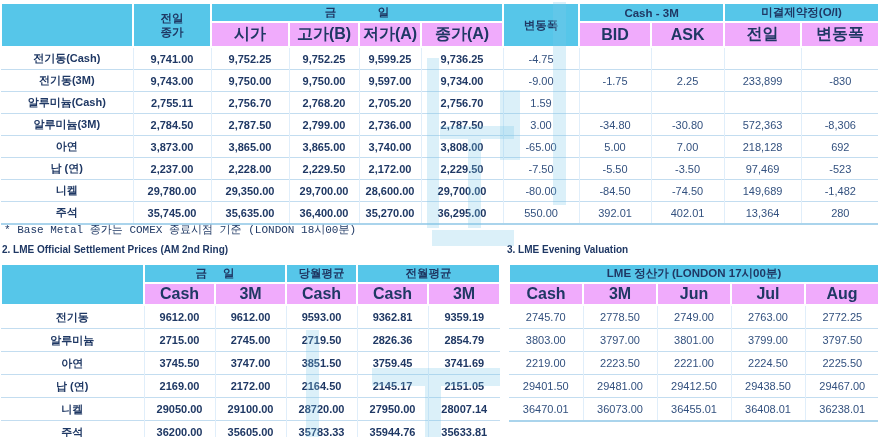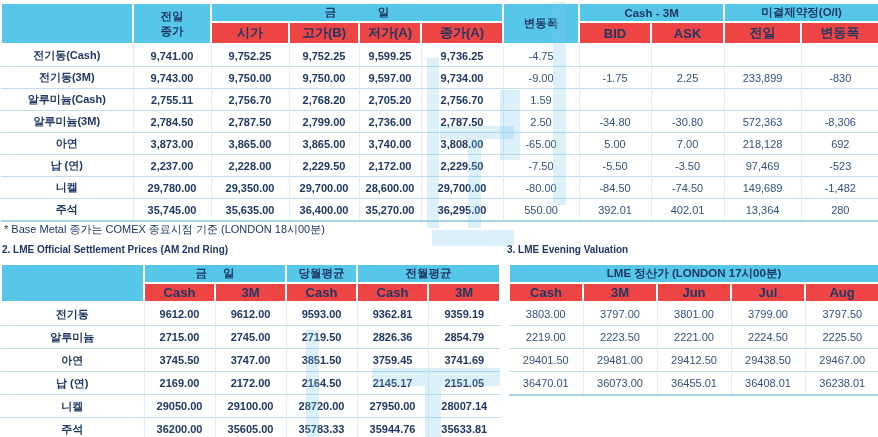--- a/index.html
+++ b/index.html
@@ -6,40 +6,40 @@
   body{
     width:878px;height:437px;position:relative;overflow:hidden;
     background:#ffffff;color:#1f3864;
     font-family:"Liberation Sans","DejaVu Sans",sans-serif;
   }
   table{border-collapse:collapse;table-layout:fixed;}
   th{
     background:#56c6e9;color:#1f3864;font-weight:bold;font-size:11.5px;
     border:2px solid #ffffff;padding:1px 2px;text-align:center;vertical-align:middle;
   }
-  th.sub{background:#ef4444;font-size:13px;}
+  th.sub{background:#f0abfc;font-size:16px;}
   th.twoline{white-space:pre-line;line-height:1.25;}
   th.spread{white-space:pre;}
   td{
     font-size:11px;text-align:center;vertical-align:middle;color:#33517f;
     border-top:1px solid #c3ddf0;border-left:1px solid #e0eefa;padding:0 3px;
     overflow:hidden;white-space:nowrap;
   }
   td:first-child{border-left:none;}
   td.b{font-weight:bold;color:#1f3864;}
   #t1{position:absolute;left:0;top:2px;width:878px;}
   #t1 th{height:14px;}
   #t1 tbody td{height:21px;}
   #t1 tbody tr:last-child td{border-bottom:2px solid #aad4ec;}
   #t2{position:absolute;left:0;top:263px;width:499px;}
   #t3{position:absolute;left:508px;top:263px;width:370px;}
   #t2 th,#t3 th{height:13px;}
   #t2 tbody td,#t3 tbody td{height:22px;}
   #t2 tbody tr:last-child td,#t3 tbody tr:last-child td{border-bottom:2px solid #aad4ec;}
-  .footnote{position:absolute;left:4px;top:222px;font-size:11px;color:#1f3864;}
+  .footnote{position:absolute;left:4px;top:222px;font-size:11px;color:#1f3864;font-family:Liberation Mono, monospace;}
   .sec-title{position:absolute;top:244px;font-size:10px;font-weight:bold;color:#1f3864;}
   #t2-title{left:2px;}
   #t3-title{left:507px;}
   .wm{position:absolute;background:rgba(125,200,235,0.28);pointer-events:none;z-index:30;}
 </style>
 </head>
 <body>
 
 <table id="t1">
   <colgroup>
@@ -116,21 +116,21 @@
         <td></td>
         <td></td>
       </tr>
       <tr>
         <td class="b">알루미늄(3M)</td>
         <td class="b">2,784.50</td>
         <td class="b">2,787.50</td>
         <td class="b">2,799.00</td>
         <td class="b">2,736.00</td>
         <td class="b">2,787.50</td>
-        <td>2.50</td>
+        <td>3.00</td>
         <td>-34.80</td>
         <td>-30.80</td>
         <td>572,363</td>
         <td>-8,306</td>
       </tr>
       <tr>
         <td class="b">아연</td>
         <td class="b">3,873.00</td>
         <td class="b">3,865.00</td>
         <td class="b">3,865.00</td>
@@ -279,20 +279,27 @@
     <tr>
       <th class="sub">Cash</th>
       <th class="sub">3M</th>
       <th class="sub">Jun</th>
       <th class="sub">Jul</th>
       <th class="sub">Aug</th>
     </tr>
   </thead>
   <tbody>
       <tr>
+        <td>2745.70</td>
+        <td>2778.50</td>
+        <td>2749.00</td>
+        <td>2763.00</td>
+        <td>2772.25</td>
+      </tr>
+      <tr>
         <td>3803.00</td>
         <td>3797.00</td>
         <td>3801.00</td>
         <td>3799.00</td>
         <td>3797.50</td>
       </tr>
       <tr>
         <td>2219.00</td>
         <td>2223.50</td>
         <td>2221.00</td>

